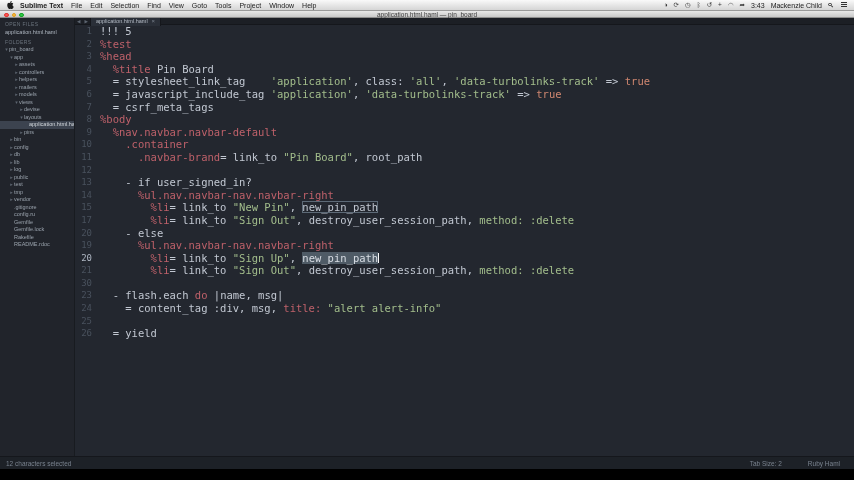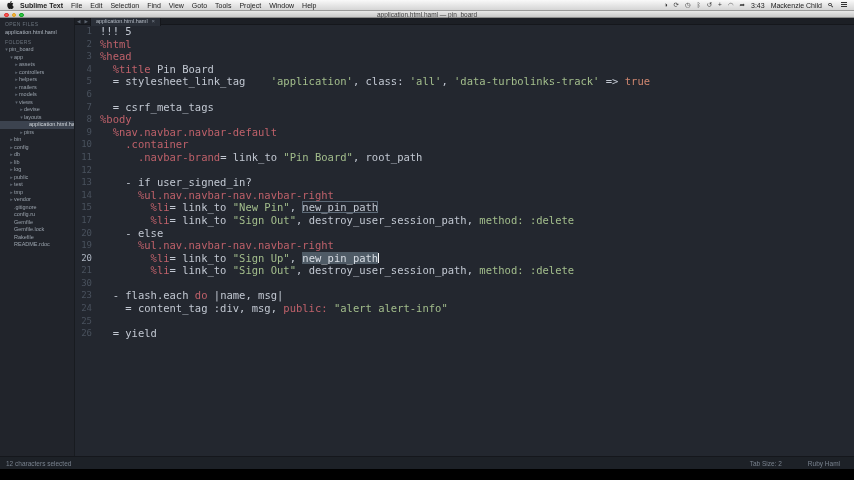--- a/index.html
+++ b/index.html
@@ -266,42 +266,42 @@
       <span id="tabs">
           <span class="tab">
             <span>application.html.haml</span>
             <span class="close">×</span>
           </span>
         </span>
     </div>
 
     <div id="editor">
         <div class="code-line"><span class="gut">1</span><span class="src"><span class="w">!!! 5</span></span></div>
-        <div class="code-line"><span class="gut">2</span><span class="src"><span class="p">%html</span></span></div>
+        <div class="code-line"><span class="gut">2</span><span class="src"><span class="p">%test</span></span></div>
         <div class="code-line"><span class="gut">3</span><span class="src"><span class="p">%head</span></span></div>
         <div class="code-line"><span class="gut">4</span><span class="src"><span class="w">  </span><span class="p">%title</span><span class="w"> Pin Board</span></span></div>
         <div class="code-line"><span class="gut">5</span><span class="src"><span class="w">  = stylesheet_link_tag    </span><span class="g">'application'</span><span class="w">, class: </span><span class="g">'all'</span><span class="w">, </span><span class="g">'data-turbolinks-track'</span><span class="w"> =&gt; </span><span class="o">true</span></span></div>
-        <div class="code-line"><span class="gut">6</span></div>
+        <div class="code-line"><span class="gut">6</span><span class="src"><span class="w">  = javascript_include_tag </span><span class="g">'application'</span><span class="w">, </span><span class="g">'data-turbolinks-track'</span><span class="w"> =&gt; </span><span class="o">true</span></span></div>
         <div class="code-line"><span class="gut">7</span><span class="src"><span class="w">  = csrf_meta_tags</span></span></div>
         <div class="code-line"><span class="gut">8</span><span class="src"><span class="p">%body</span></span></div>
         <div class="code-line"><span class="gut">9</span><span class="src"><span class="w">  </span><span class="p">%nav.navbar.navbar-default</span></span></div>
         <div class="code-line"><span class="gut">10</span><span class="src"><span class="w">    </span><span class="p">.container</span></span></div>
         <div class="code-line"><span class="gut">11</span><span class="src"><span class="w">      </span><span class="p">.navbar-brand</span><span class="w">= link_to </span><span class="g">"Pin Board"</span><span class="w">, root_path</span></span></div>
         <div class="code-line"><span class="gut">12</span><span class="src"></span></div>
         <div class="code-line"><span class="gut">13</span><span class="src"><span class="w">    - if user_signed_in?</span></span></div>
         <div class="code-line"><span class="gut">14</span><span class="src"><span class="w">      </span><span class="p">%ul.nav.navbar-nav.navbar-right</span></span></div>
         <div class="code-line"><span class="gut">15</span><span class="src"><span class="w">        </span><span class="p">%li</span><span class="w">= link_to </span><span class="g">"New Pin"</span><span class="w">, </span><span class="box">new_pin_path</span></span></div>
         <div class="code-line"><span class="gut">17</span><span class="src"><span class="w">        </span><span class="p">%li</span><span class="w">= link_to </span><span class="g">"Sign Out"</span><span class="w">, destroy_user_session_path, </span><span class="g">method: :delete</span></span></div>
         <div class="code-line"><span class="gut">20</span><span class="src"><span class="w">    - else</span></span></div>
         <div class="code-line"><span class="gut">19</span><span class="src"><span class="w">      </span><span class="p">%ul.nav.navbar-nav.navbar-right</span></span></div>
         <div class="code-line active"><span class="gut">20</span><span class="src"><span class="w">        </span><span class="p">%li</span><span class="w">= link_to </span><span class="g">"Sign Up"</span><span class="w">, </span><span class="sel">new_pin_path</span><span class="caret"></span></span></div>
         <div class="code-line"><span class="gut">21</span><span class="src"><span class="w">        </span><span class="p">%li</span><span class="w">= link_to </span><span class="g">"Sign Out"</span><span class="w">, destroy_user_session_path, </span><span class="g">method: :delete</span></span></div>
         <div class="code-line"><span class="gut">30</span><span class="src"></span></div>
         <div class="code-line"><span class="gut">23</span><span class="src"><span class="w">  - flash.each </span><span class="p">do</span><span class="w"> |name, msg|</span></span></div>
-        <div class="code-line"><span class="gut">24</span><span class="src"><span class="w">    = content_tag :div, msg, </span><span class="p">public:</span><span class="w"> </span><span class="g">"alert alert-info"</span></span></div>
+        <div class="code-line"><span class="gut">24</span><span class="src"><span class="w">    = content_tag :div, msg, </span><span class="p">title:</span><span class="w"> </span><span class="g">"alert alert-info"</span></span></div>
         <div class="code-line"><span class="gut">25</span><span class="src"></span></div>
         <div class="code-line"><span class="gut">26</span><span class="src"><span class="w">  = yield</span></span></div>
       </div>
   </div>
 
   <div id="statusbar">
     <span id="status-left">12 characters selected</span>
     <span id="status-right">
       <span class="seg">Tab Size: 2</span>
       <span class="seg">Ruby Haml</span>

